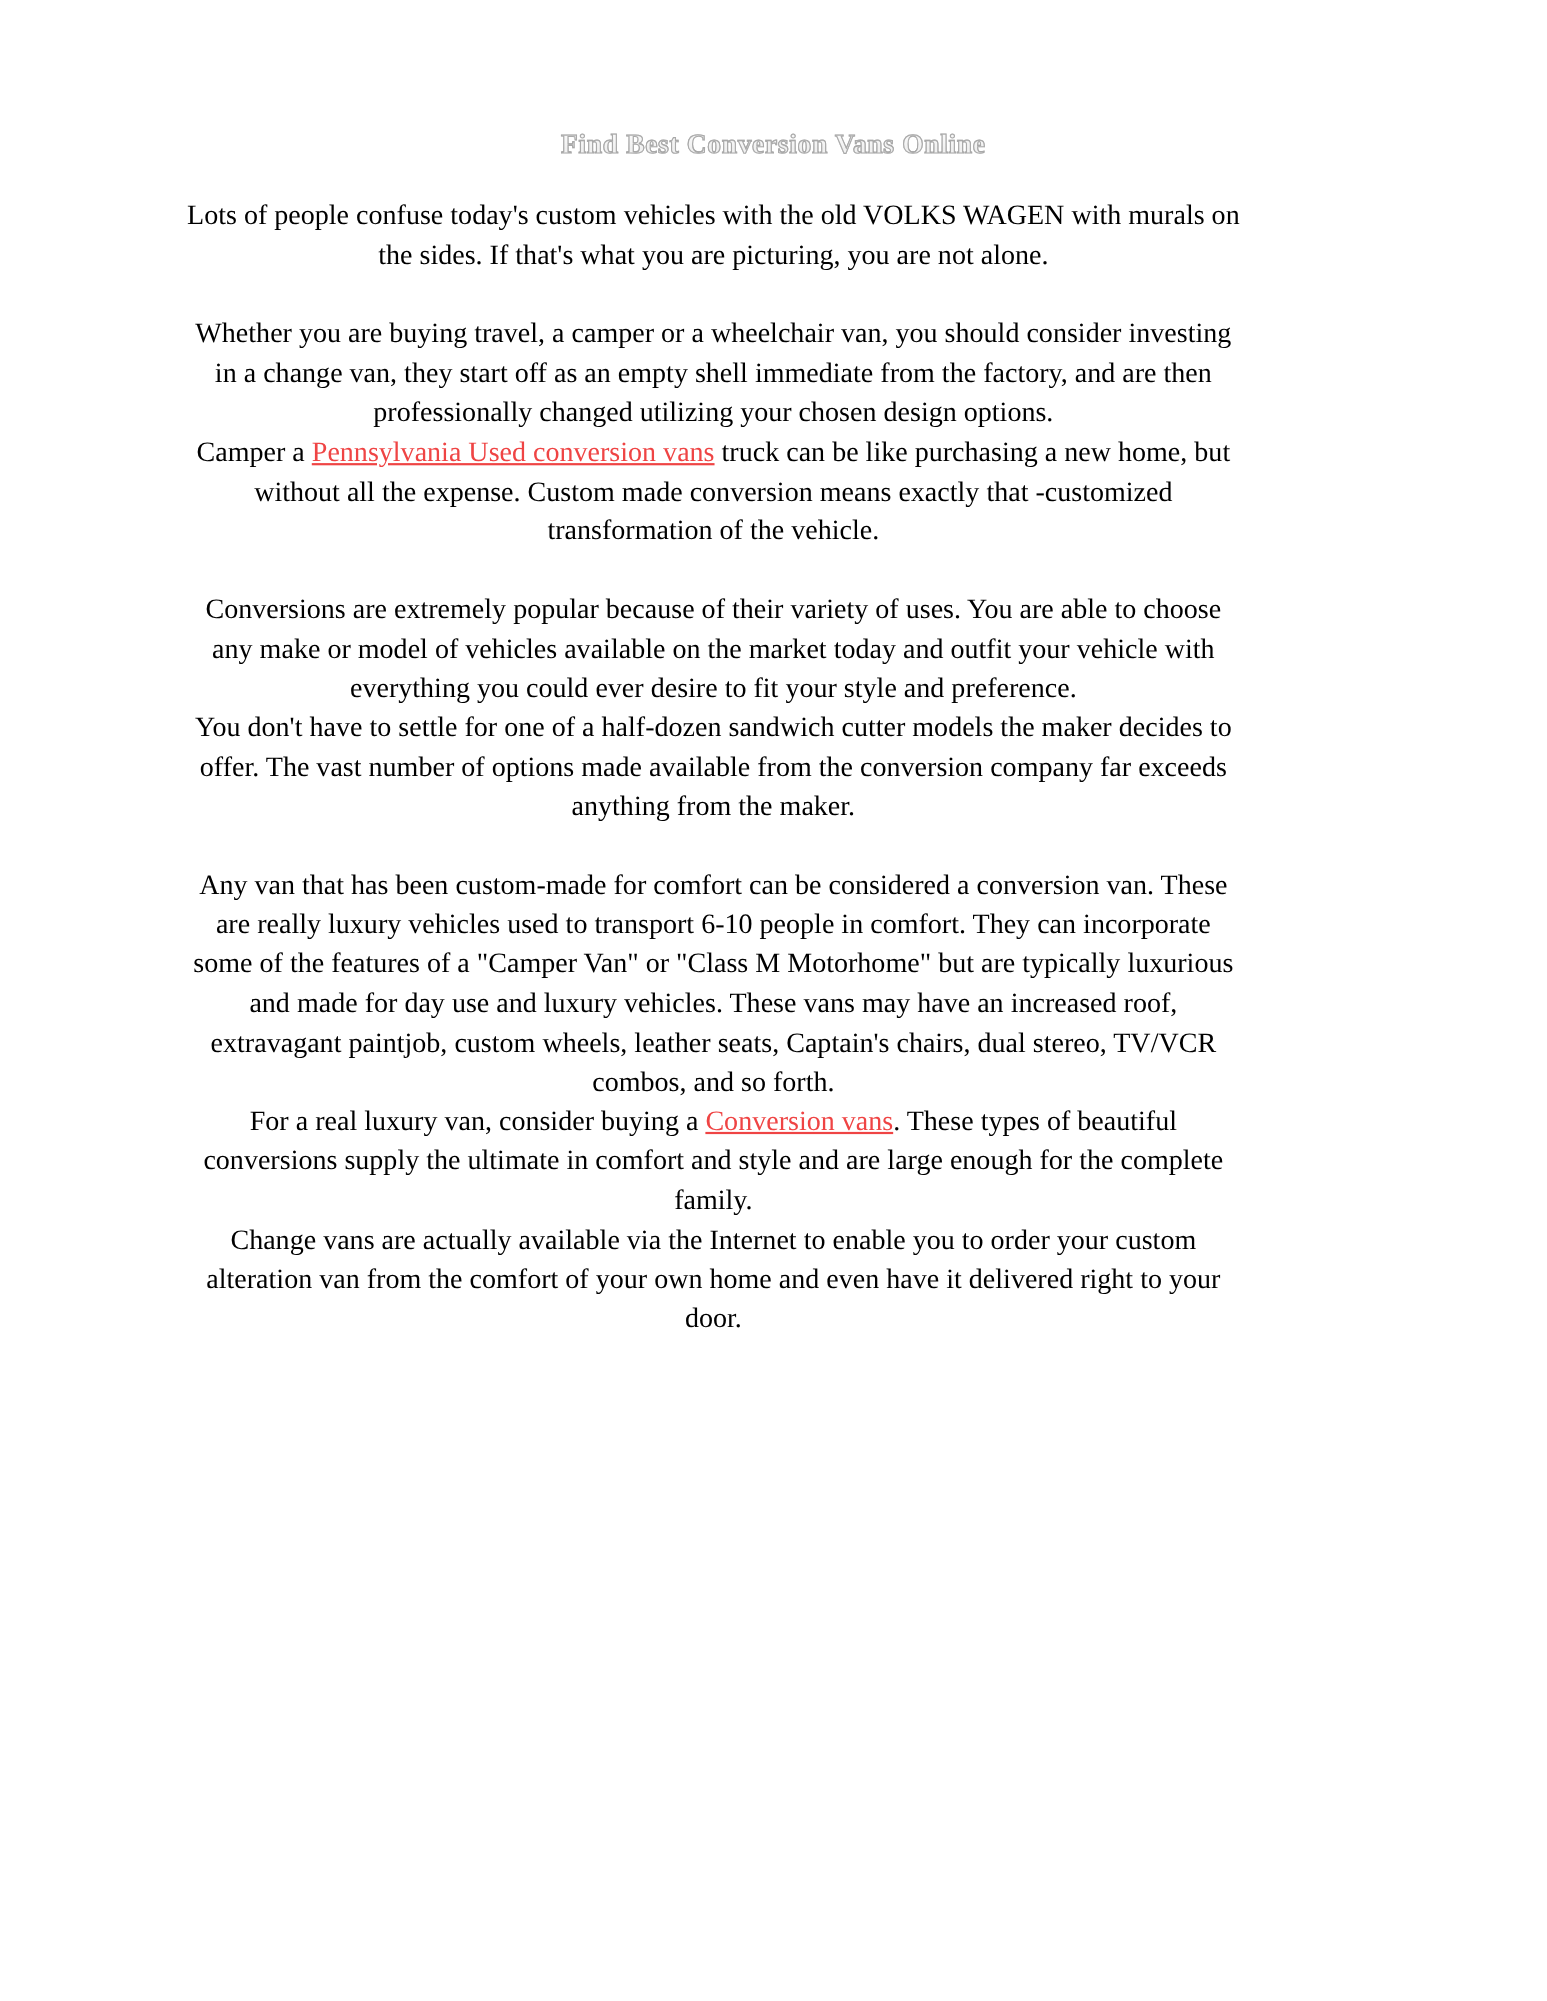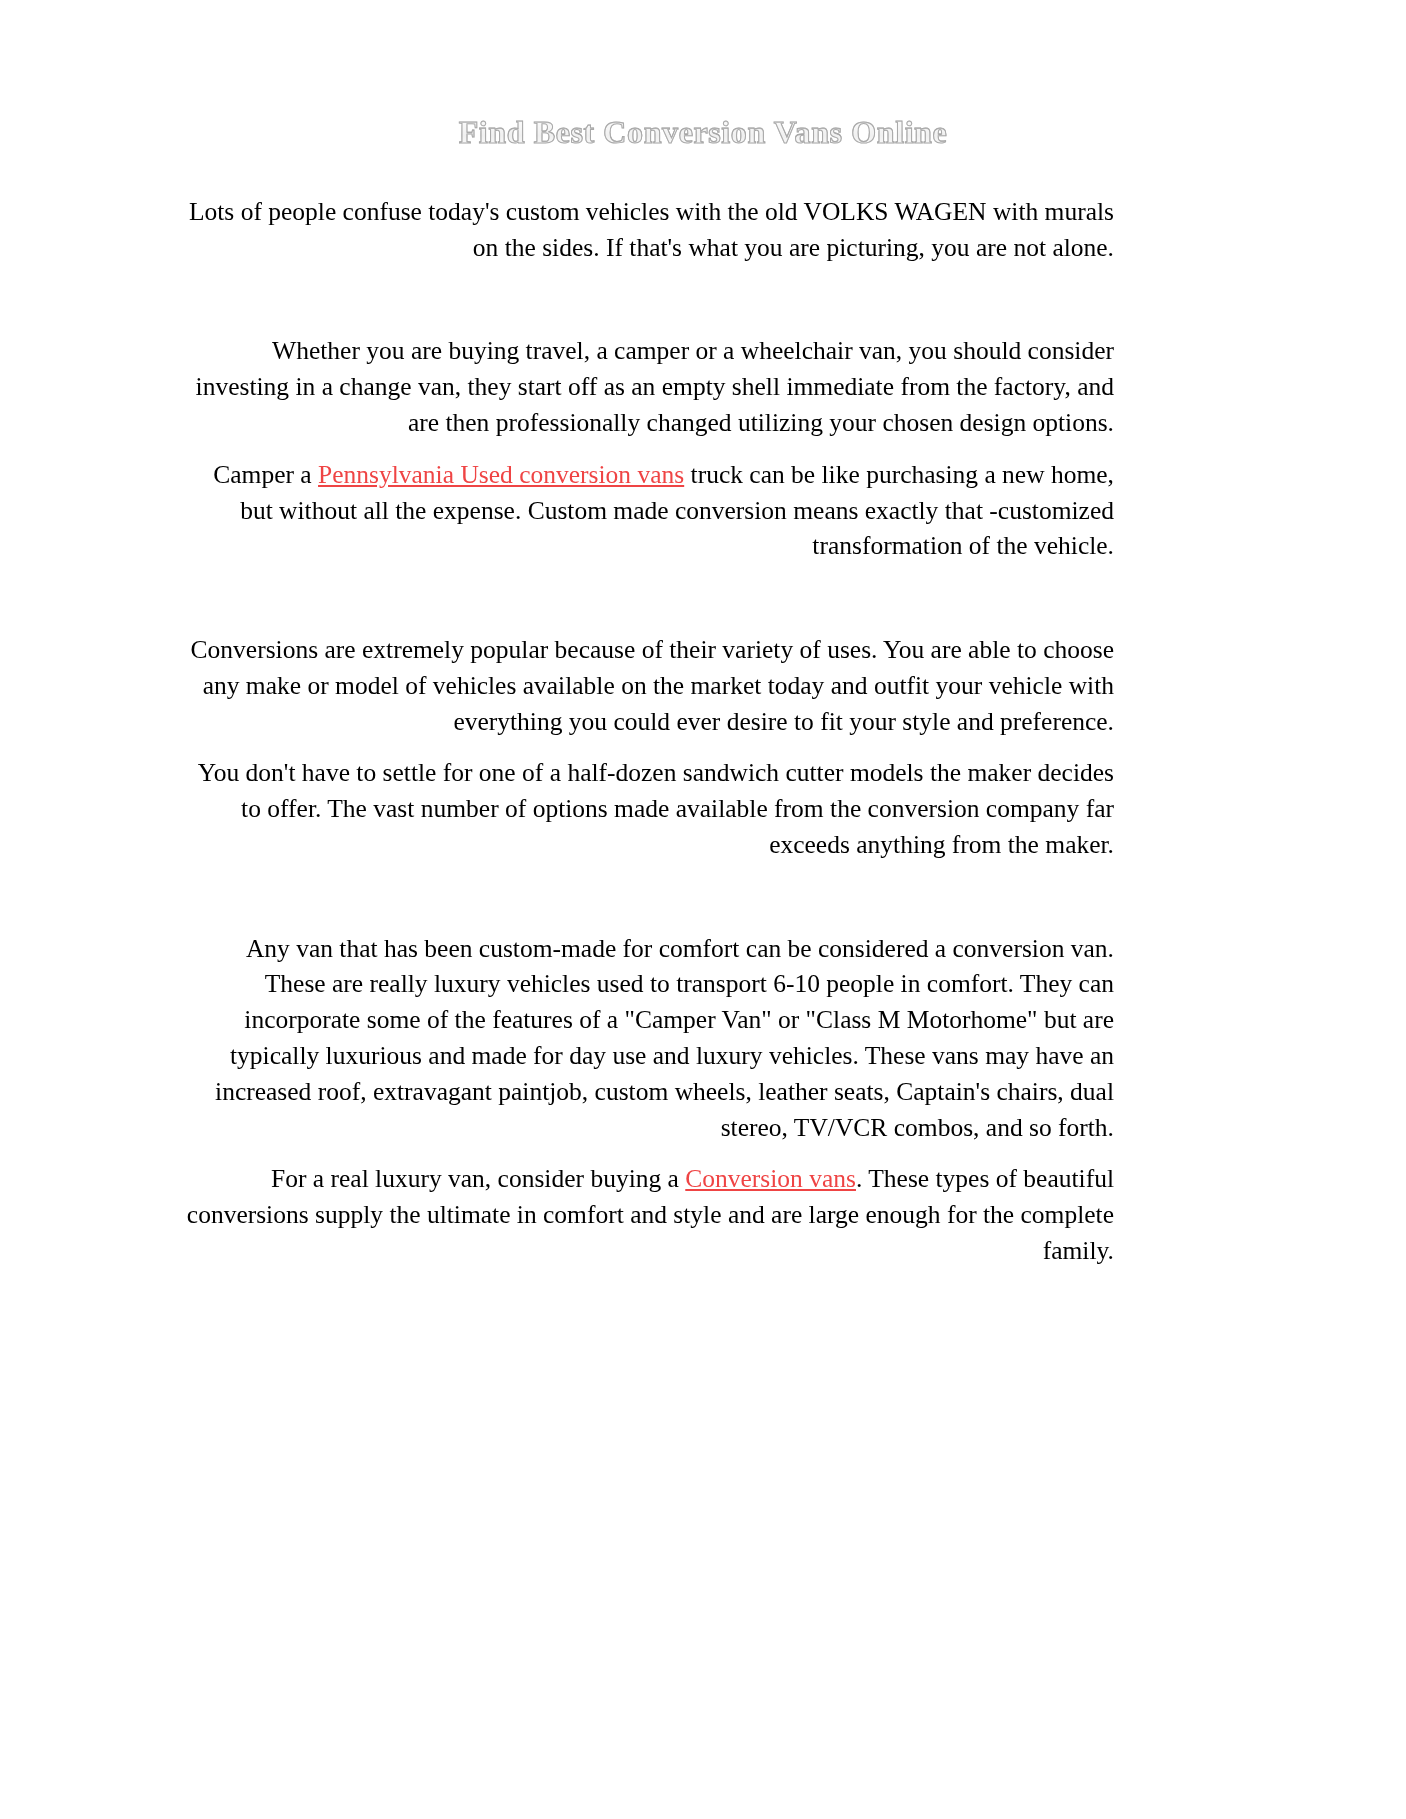--- a/index.html
+++ b/index.html
@@ -29,21 +29,21 @@
   .title-wrap {
     position: absolute;
     top: 112px;
     left: 0;
     width: 1406px;
     text-align: center;
   }
   .title {
     display: inline-block;
     font-family: "Liberation Serif", "DejaVu Serif", serif;
-    font-size: 32px;
+    font-size: 25px;
     font-weight: bold;
     letter-spacing: 0.6px;
     line-height: 40px;
     
     background: linear-gradient(180deg,
         #fbfbfb 0%,
         #e6e6e6 18%,
         #b8b8b8 45%,
         #9c9c9c 58%,
         #c9c9c9 80%,
@@ -59,24 +59,24 @@
 
   
   .body-area {
     position: absolute;
     top: 178px;
     left: 167px;
     width: 963px;
   }
 
   p.para {
-    margin: 16px;
+    margin: 0;
     font-size: 25.5px;
     line-height: 35.8px;
-    text-align: right;
+    text-align: center;
     color: #000000;
     font-family: "Liberation Serif", "DejaVu Serif", serif;
   }
 
   p.spacer {
     margin: 0;
     height: 35.8px;
     font-size: 25.5px;
     line-height: 35.8px;
   }
@@ -113,15 +113,16 @@
     <p class="para">Conversions are extremely popular because of their variety of uses. You are able to choose any make or model of vehicles available on the market today and outfit your vehicle with everything you could ever desire to fit your style and preference.</p>
 
     <p class="para">You don't have to settle for one of a half-dozen sandwich cutter models the maker decides to offer. The vast number of options made available from the conversion company far exceeds anything from the maker.</p>
 
     <p class="spacer">&nbsp;</p>
 
     <p class="para">Any van that has been custom-made for comfort can be considered a conversion van. These are really luxury vehicles used to transport 6-10 people in comfort. They can incorporate some of the features of a "Camper Van" or "Class M Motorhome" but are typically luxurious and made for day use and luxury vehicles. These vans may have an increased roof, extravagant paintjob, custom wheels, leather seats, Captain's chairs, dual stereo, TV/VCR combos, and so forth.</p>
 
     <p class="para"><span>For a real luxury van, consider buying a </span><a class="doclink" href="#">Conversion vans</a><span>. These types of beautiful conversions supply the ultimate in comfort and style and are large enough for the complete family.</span></p>
 
+    <p class="para">Change vans are actually available via the Internet to enable you to order your custom alteration van from the comfort of your own home and even have it delivered right to your door.</p>
 
   </div>
 </div>
 
 </body></html>

